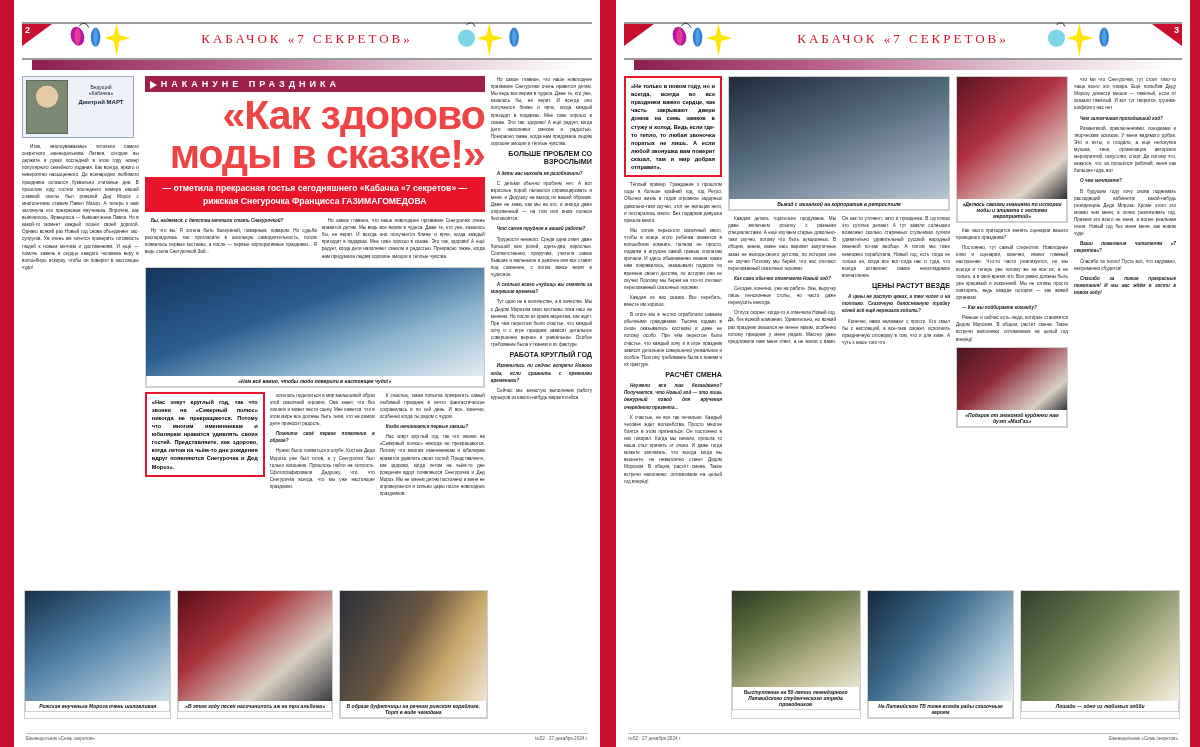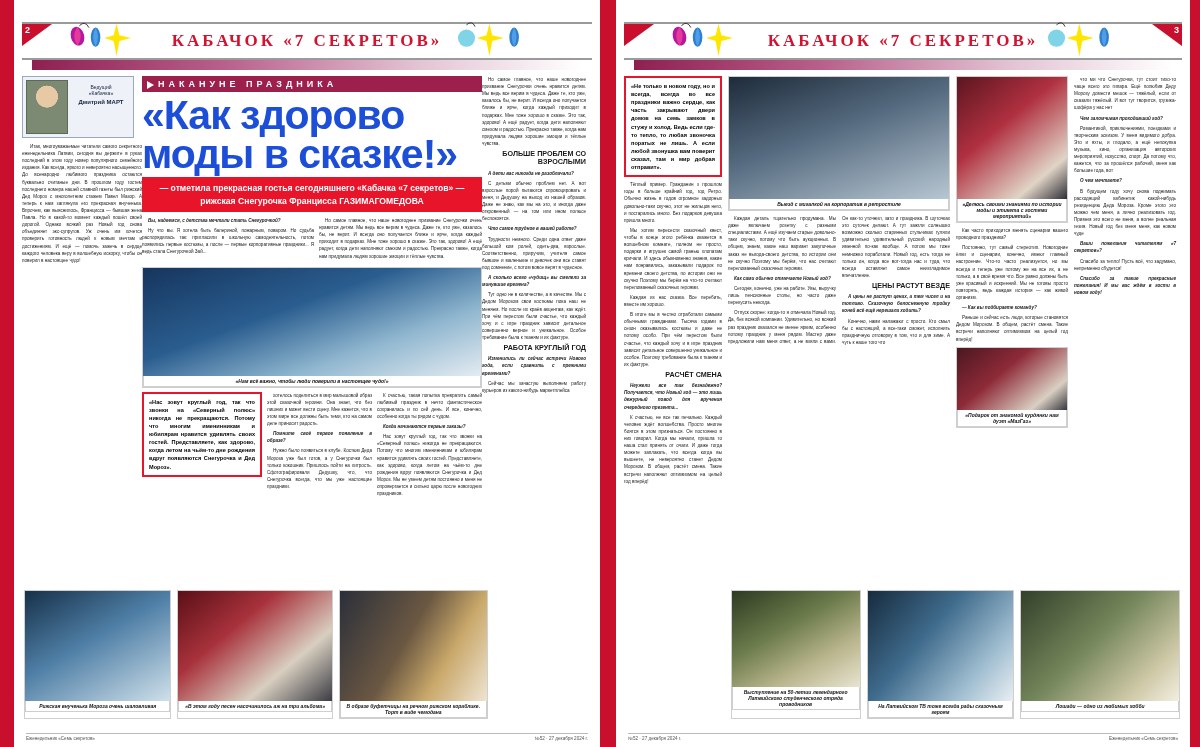--- a/index.html
+++ b/index.html
@@ -17,21 +17,21 @@
         padding:0;box-sizing:border-box;}
   .page-left{width:586px;}
   .page-right{width:574px;}
 
   
   .runhead{position:relative;height:34px;margin:22px 8px 0 8px;
            border-top:2px solid #9a9a9a;border-bottom:2px solid #9a9a9a;
            background:#fff;}
   .runhead .title{
     position:absolute;left:0;right:0;top:7px;text-align:center;
-    color:#d2122e;font-weight:bold;font-size:17px;letter-spacing:3px;
+    color:#d2122e;font-weight:normal;font-size:13px;letter-spacing:3px;
     font-family:"Liberation Serif", serif;
   }
   .corner{position:absolute;top:0;width:30px;height:22px;background:#c8102e;
           color:#fff;font-size:9px;font-weight:bold;}
   .corner.l{left:0;clip-path:polygon(0 0,100% 0,0 100%);}
   .corner.r{right:0;clip-path:polygon(100% 0,100% 100%,0 0);}
   .corner.l span{position:absolute;left:3px;top:1px;}
   .corner.r span{position:absolute;right:3px;top:1px;}
 
   .ornament{position:absolute;top:-4px;height:40px;}
@@ -45,42 +45,42 @@
 
   
   .col{font-family:"Liberation Sans", sans-serif;font-size:4.6px;line-height:1.55;
        text-align:justify;color:#1a1a1a;}
   .col p{margin:0 0 3px 0;text-indent:6px;}
   .col p.q{font-style:italic;font-weight:bold;}
   .sub{font-weight:bold;text-align:right;font-size:7.2px;line-height:1.15;
        margin:5px 0 3px 0;text-indent:0;text-transform:uppercase;}
 
   
-  .lp-body{display:flex;margin:6px 8px 0 8px;gap:0;}
+  .lp-body{display:flex;margin:6px 8px 0 8px;gap:6px;}
   .lp-left{width:120px;}
   .lp-mid{width:340px;}
   .lp-right{width:104px;}
 
   .host-box{border:1px solid #9aa8c0;background:#eef2f8;display:flex;
             padding:3px;gap:4px;width:112px;box-sizing:border-box;}
   .host-photo{width:40px;height:52px;
     background:
       radial-gradient(circle at 50% 30%,#e8c9a6 0 26%,transparent 27%),
       linear-gradient(180deg,#7c8a74 0 100%);
     background-color:#6f7d68;border:1px solid #5c6a58;}
   .host-meta{font-size:5px;text-align:center;flex:1;padding-top:4px;color:#14223c;}
   .host-meta .nm{font-weight:bold;font-size:6px;margin-top:3px;}
 
   .kicker{background:#9c1f4c;color:#fff;font-weight:bold;font-size:9px;
           letter-spacing:4px;padding:3px 8px 3px 16px;position:relative;}
   .kicker:before{content:"";position:absolute;left:5px;top:5px;
     border-left:7px solid #fff;border-top:4px solid transparent;border-bottom:4px solid transparent;}
 
-  .headline{color:#1d4ed8;font-weight:bold;font-size:41px;line-height:0.94;
-            letter-spacing:-1px;text-align:left;margin:4px 0 4px 0;
+  .headline{color:#ef4444;font-weight:bold;font-size:41px;line-height:0.94;
+            letter-spacing:-1px;text-align:right;margin:4px 0 4px 0;
             font-family:"Liberation Sans", sans-serif;}
 
   .deck{background:#e8142a;color:#fff;text-align:center;font-weight:bold;
         font-size:8.6px;line-height:1.45;padding:5px 6px;}
 
   .photo{background:#b9c3cc;position:relative;overflow:hidden;}
   .cap{font-size:5px;font-style:italic;font-weight:bold;text-align:center;
        padding:2px 2px;border:1px solid #cfcfcf;border-top:none;background:#fff;
        line-height:1.2;color:#111;}
   .photowrap{border:1px solid #cfcfcf;}

